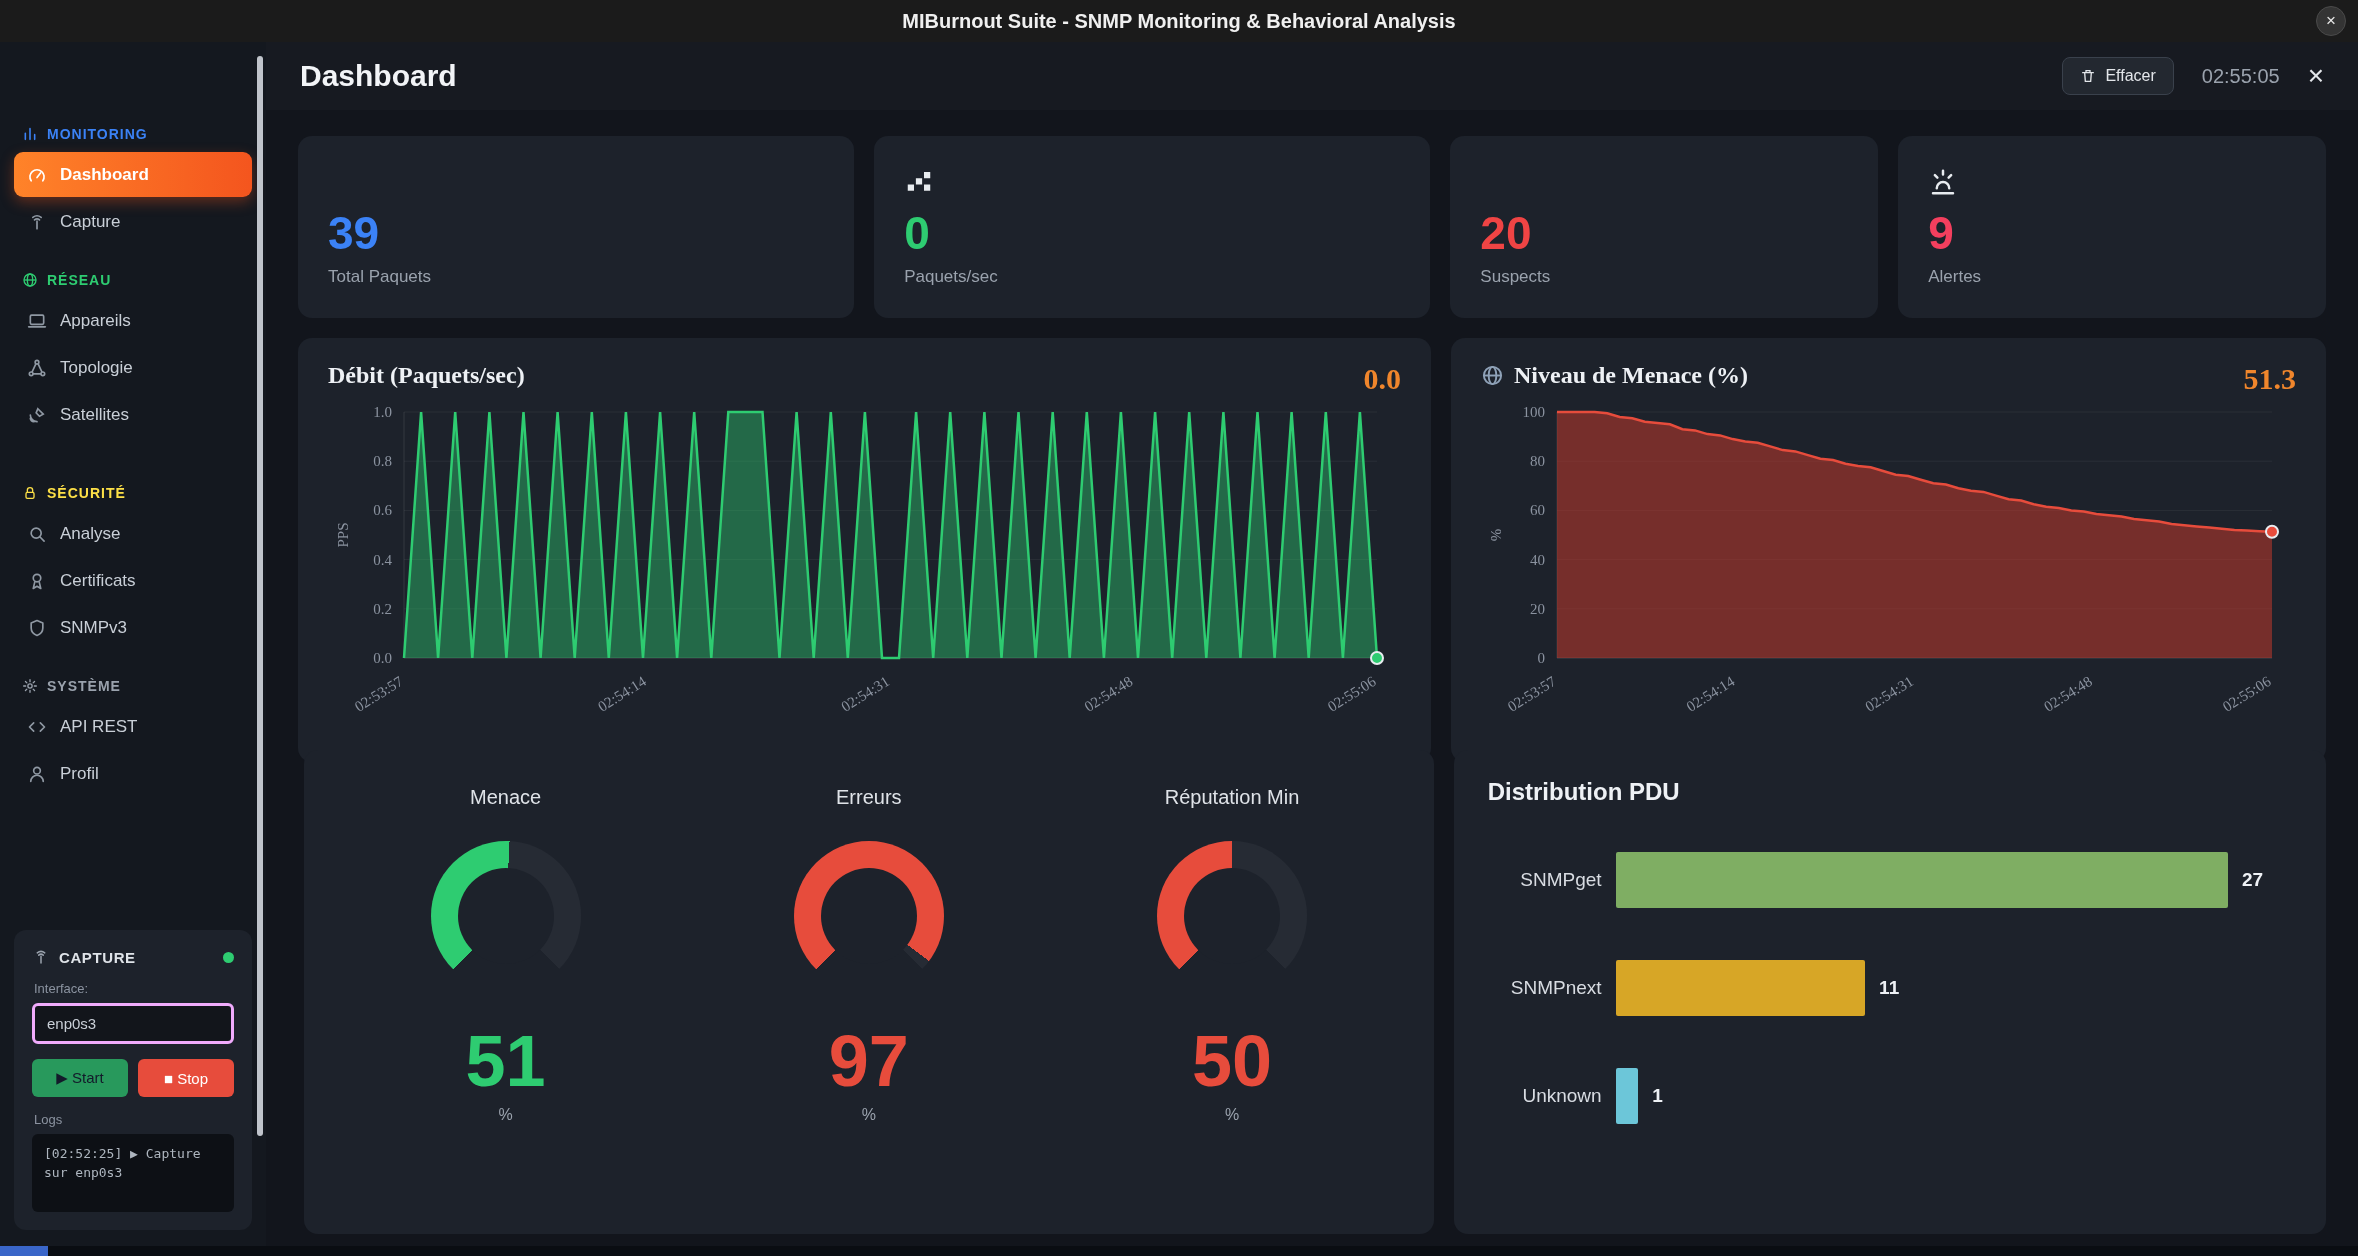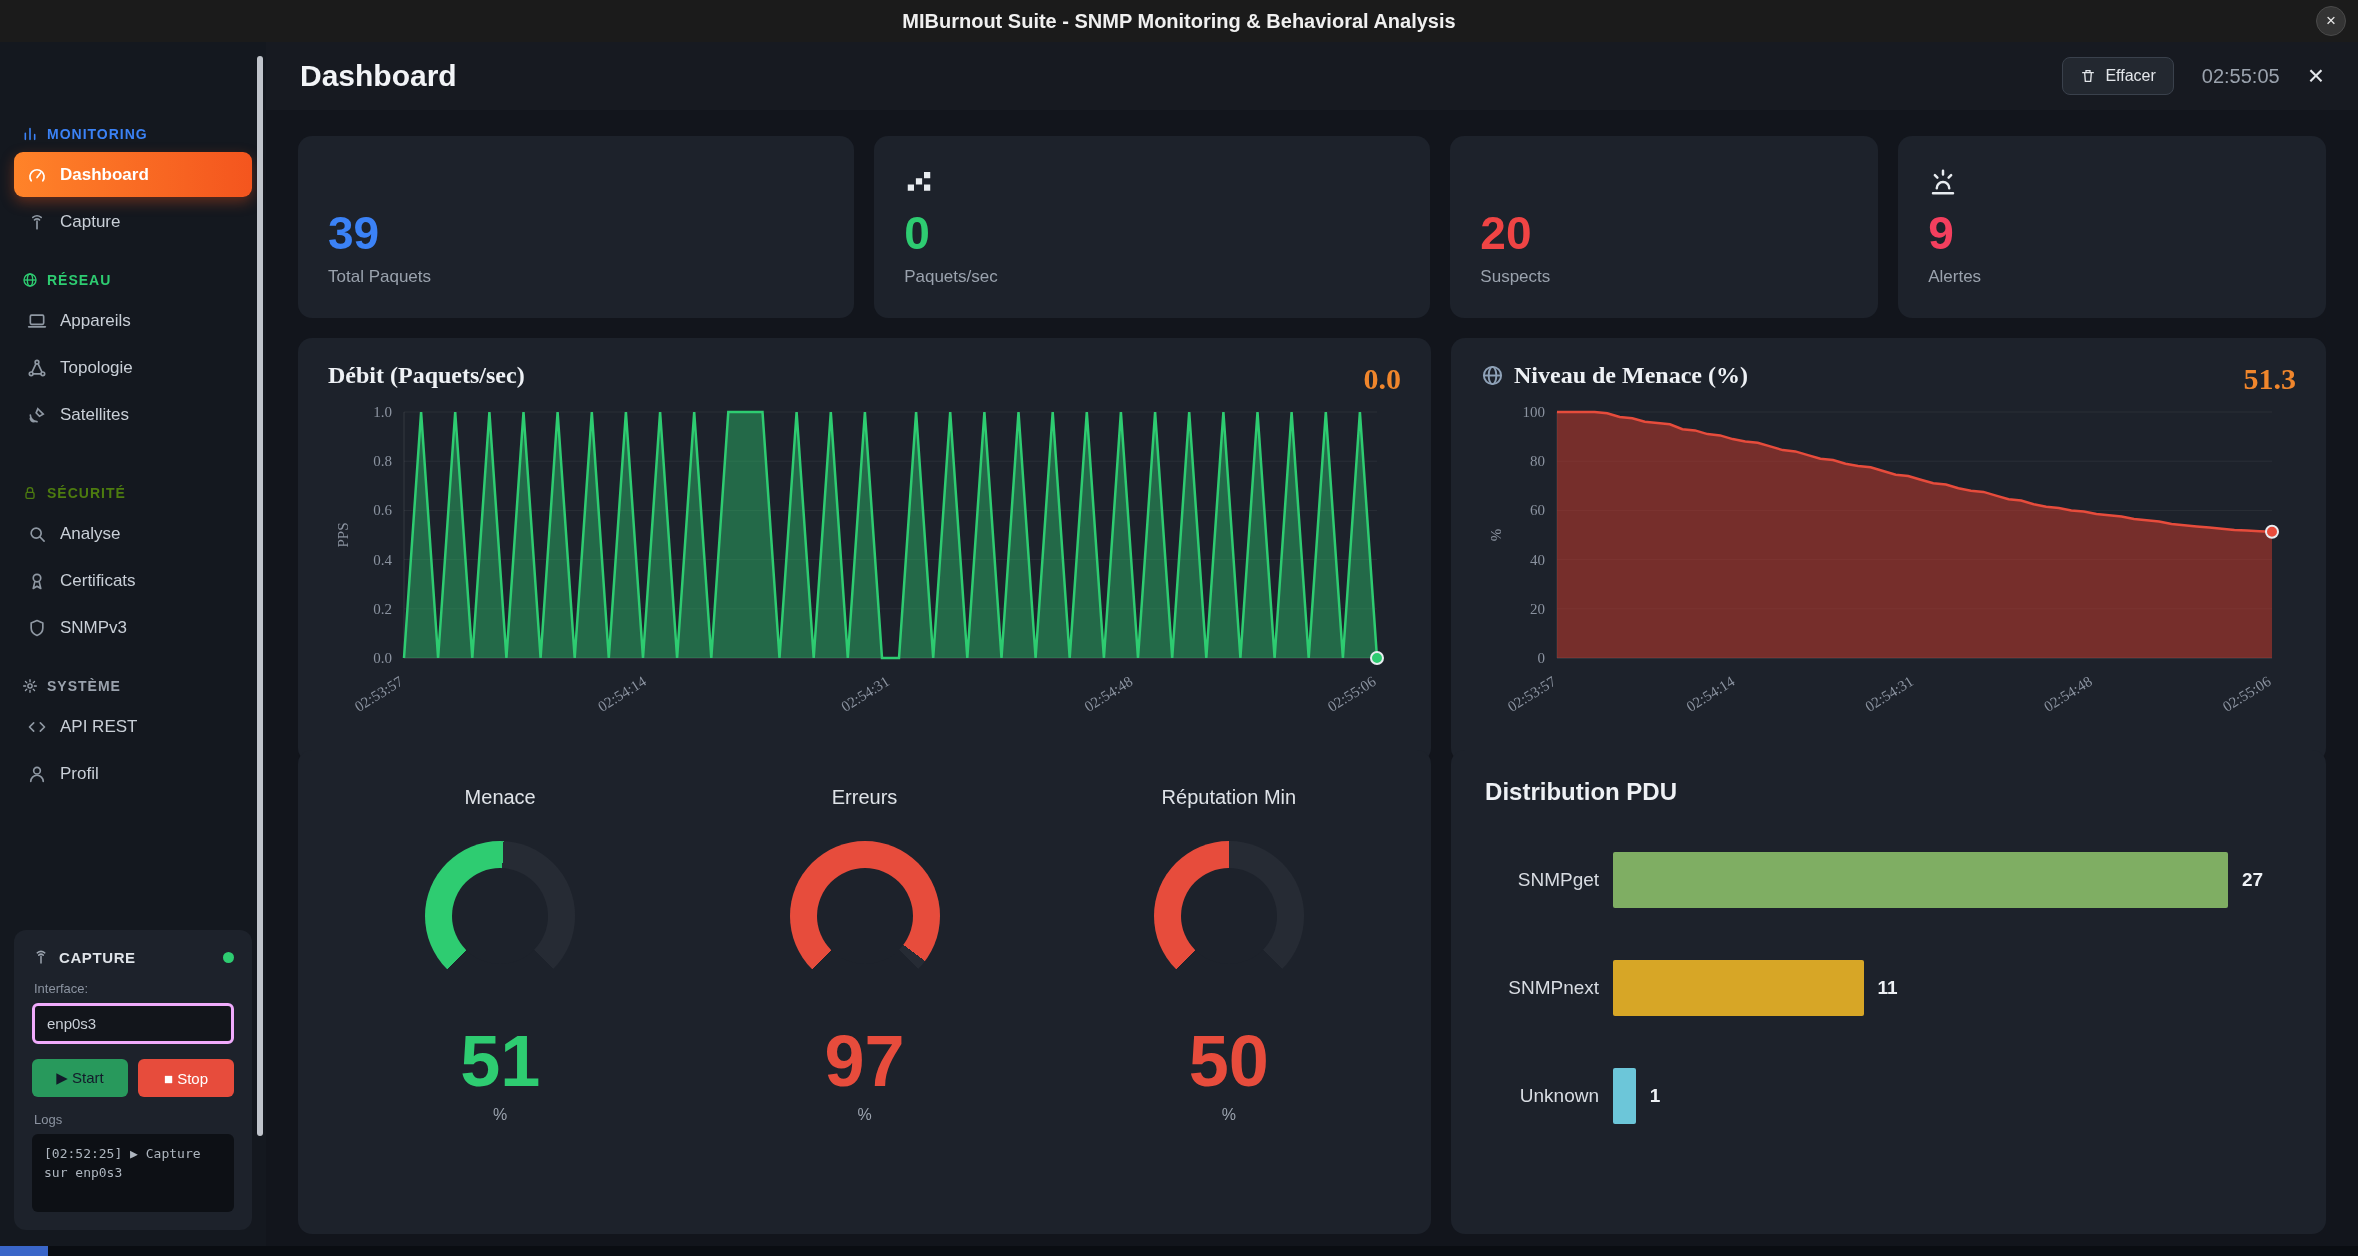--- a/index.html
+++ b/index.html
@@ -77,21 +77,21 @@
   .charts-row { display:grid; grid-template-columns:1.295fr 1fr; gap:20px; height:392px; flex:none;font-family:Liberation Serif, serif; }
   .chart-card { padding:24px 30px 18px; display:flex; flex-direction:column; }
   .card-head { display:flex; align-items:flex-start; flex:none; }
   .chart-title { font-size:24px; font-weight:bold; color:#eef1f5; display:flex; align-items:center; gap:10px; }
   .globe { color:#8fa2b8; display:flex; }
   .globe svg { width:23px; height:23px; }
   .chart-value { margin-left:auto; font-size:30px; font-weight:bold; }
   .chart-box { flex:1; min-height:0; }
   .chart-box svg text { fill:#8b93a0; font-size:15px; font-family:inherit; }
 
-  .bottom-row { display:grid; grid-template-columns:1.295fr 1fr; gap:20px; flex:1; min-height:0; }
+  .bottom-row { display:grid; grid-template-columns:1.295fr 1fr; gap:20px; flex:1; min-height:0;margin-left:6px; }
   .gauges-card { display:grid; grid-template-columns:repeat(3,1fr); align-items:start; padding:36px 20px; }
   .gauge { display:flex; flex-direction:column; align-items:center; }
   .gauge-title { font-size:20px; color:#dfe3e8; }
   .gauge-ring { width:150px; height:150px; border-radius:50%; margin-top:32px; position:relative; }
   .gauge-ring::after { content:""; position:absolute; inset:27px; border-radius:50%; background:#1d222b; }
   .gauge-value { font-size:72px; font-weight:bold; margin-top:34px; line-height:1; }
   .gauge-unit { font-size:16px; color:#9aa2ad; margin-top:9px; }
 
   .pdu-card { padding:28px 34px; display:flex; flex-direction:column; }
   .pdu-title { font-size:24px; font-weight:bold; color:#eef1f5; }
@@ -178,21 +178,21 @@
       <div class="nav-item">
         <span class="nav-ic">
           <svg viewBox="0 0 24 24" fill="none" stroke="currentColor" stroke-width="2" stroke-linecap="round">
               <path d="M4 12a8 8 0 0 0 8 8M4 16a4 4 0 0 0 4 4"></path>
               <path d="M13 4.5l6.5 6.5-4.5 2.5L11 9.5z"></path>
             </svg>
         </span>
         <span>Satellites</span>
       </div>
 
-      <div class="nav-sec" style="color: #4d7c0f; margin-top: 48px;">
+      <div class="nav-sec" style="color: #fde047; margin-top: 48px;">
         <span class="sec-ic">
           <svg viewBox="0 0 24 24" fill="none" stroke="currentColor" stroke-width="2">
               <rect x="6" y="11" width="12" height="9" rx="2"></rect>
               <path d="M8 11V8a4 4 0 0 1 8 0v3"></path>
             </svg>
         </span>
         <span>SÉCURITÉ</span>
       </div>
       <div class="nav-item">
         <span class="nav-ic">

